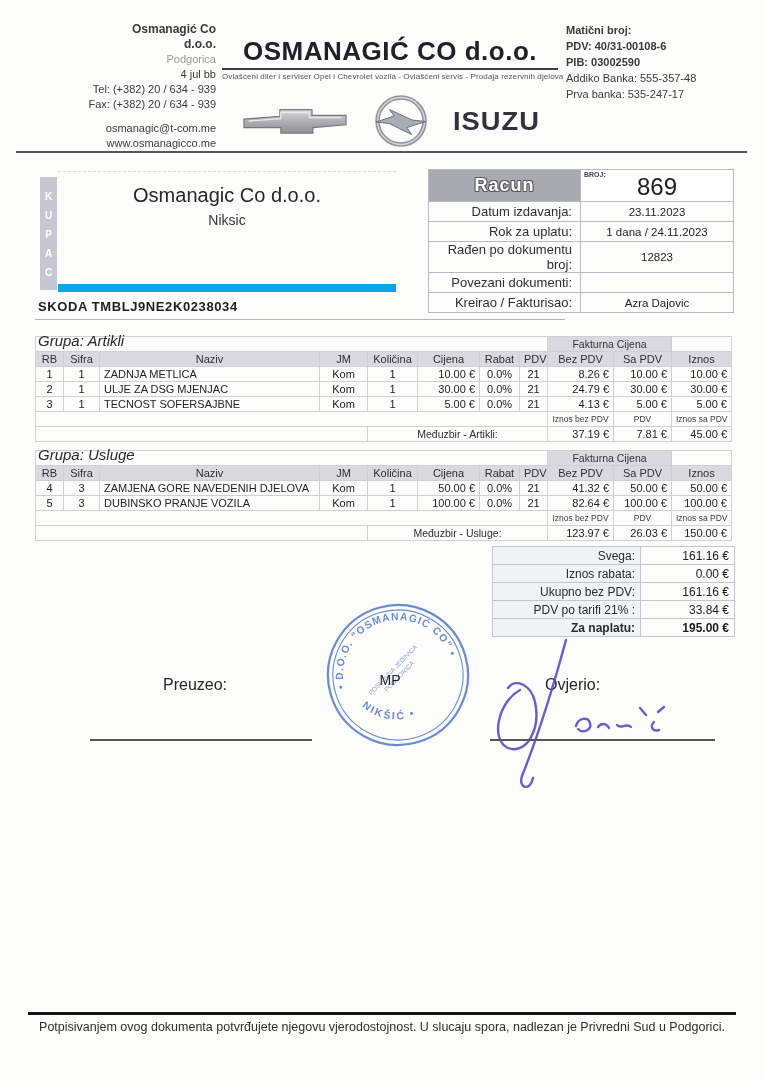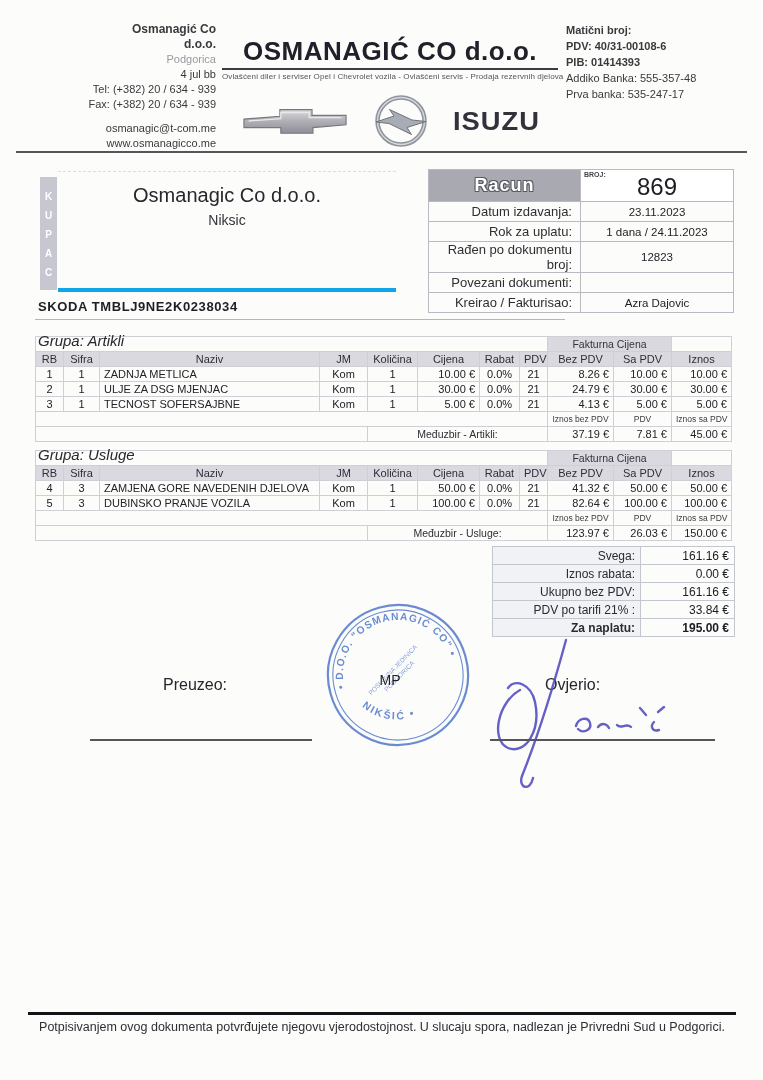--- a/index.html
+++ b/index.html
@@ -17,21 +17,21 @@
   .hdr-sub { font-size:8px; color:#55555c; margin-top:2px; letter-spacing:0.1px; white-space:nowrap; }
   .logo-row { display:flex; align-items:center; justify-content:center; gap:26px; margin-top:12px; }
   .isuzu { font-size:26px; font-weight:800; color:#32323c; letter-spacing:1px; transform:scaleX(1.05); }
   .hdr-right { position:absolute; left:566px; top:22px; width:190px; font-size:11px; line-height:16px; color:#3a3a3e; }
   .hdr-right .b { font-weight:bold; }
   .hr1 { position:absolute; left:16px; top:151px; width:731px; border-top:2px solid #55555a; }
 
   
   .kupac-bar { position:absolute; left:40px; top:177px; width:17px; height:113px; background:#c7c7d1; display:flex; flex-direction:column; align-items:center; padding-top:14px; gap:7px; }
   .kupac-bar span { color:#ffffff; font-size:10px; font-weight:bold; line-height:12px; }
-  .customer-box { position:absolute; left:58px; top:171px; width:338px; height:121px; border-top:1px dashed #ddddde; border-bottom:4px solid #0ea5e9; text-align:center; }
+  .customer-box { position:absolute; left:58px; top:171px; width:338px; height:121px; border-top:1px dashed #ddddde; border-bottom:8px solid #0ea5e9; text-align:center; }
   .customer-name { font-size:20px; color:#26262c; margin-top:12px; }
   .customer-city { font-size:14px; color:#34343a; margin-top:5px; }
 
   
   .racun-table { position:absolute; left:428px; top:169px; width:306px; border-collapse:collapse; }
   .racun-table td { border:1px solid #b9b9c1; }
   .racun-title-cell { width:152px; background:#a9a9b1; height:30px; text-align:center; vertical-align:middle; }
   .racun-title { font-size:18px; font-weight:bold; color:#ffffff; letter-spacing:1px;
       text-shadow:-1px -1px 0 #5a5a62, 1px -1px 0 #5a5a62, -1px 1px 0 #5a5a62, 1px 1px 0 #5a5a62; }
   .racun-broj-cell { position:relative; background:#fff; }
@@ -117,21 +117,21 @@
         <circle cx="28" cy="28" r="23.5" fill="none" stroke="#d5d8dd" stroke-width="1.4"></circle>
         <path d="M3,29 L21,23 L16.5,16.5 L39,27 L53,28.5 L34,34.5 L38.5,41.5 L16,30.5 Z" fill="#a7acb5" stroke="#6e737c" stroke-width="1"></path>
       </svg>
       <span class="isuzu">ISUZU</span>
     </div>
   </div>
 
   <div class="hdr-right">
     <div class="b">Matični broj:</div>
     <div class="b">PDV: 40/31-00108-6</div>
-    <div class="b">PIB: 01414393</div>
+    <div class="b">PIB: 03002590</div>
     <div>Addiko Banka: 555-357-48</div>
     <div>Prva banka: 535-247-17</div>
   </div>
 
   <div class="hr1"></div>
 
   <div class="kupac-bar">
     <span>K</span>
     <span>U</span>
     <span>P</span>

